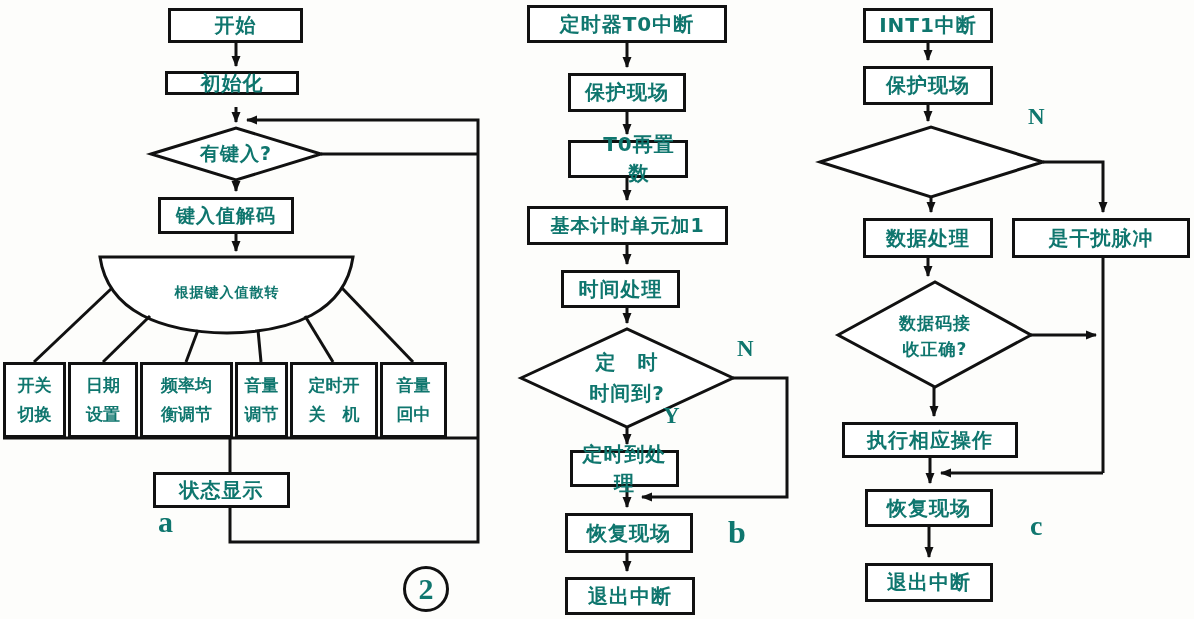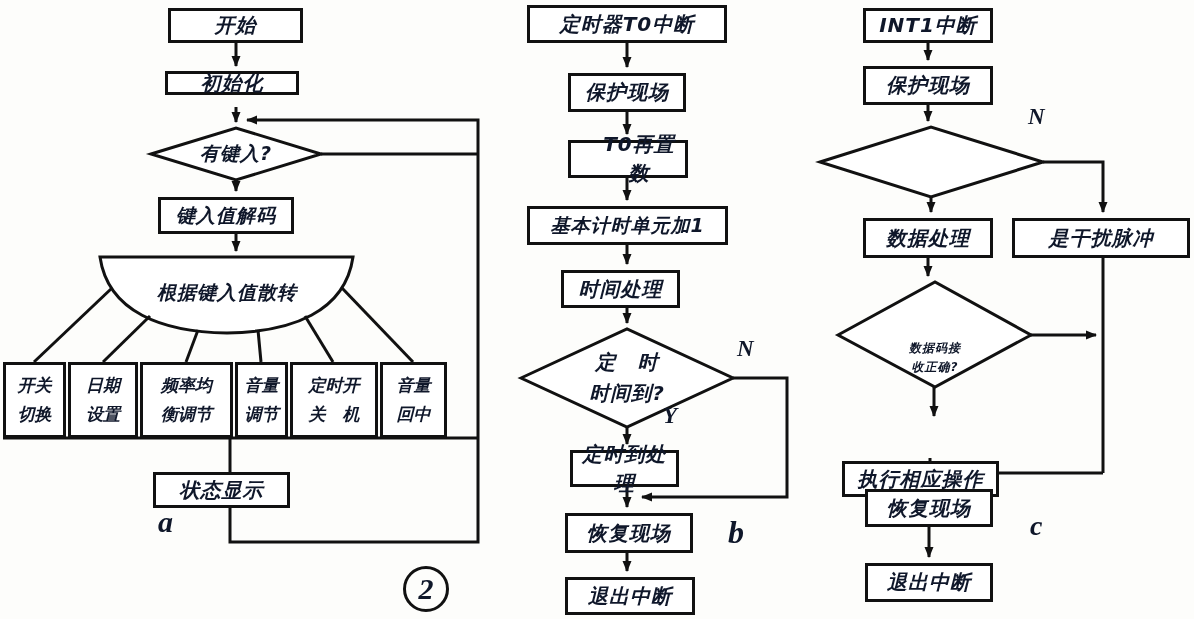--- a/index.html
+++ b/index.html
@@ -1,17 +1,17 @@
 <!DOCTYPE html>
 <html><head>
 <meta charset="utf-8">
 <style>
   html,body{margin:0;padding:0;background:#e8e8e4;}
   #page{position:relative;width:1194px;height:619px;background:#fdfdfb;overflow:hidden;
-        font-family:"DejaVu Sans",sans-serif;color:#0f172a;font-style:italic;}
+        font-family:"DejaVu Sans",sans-serif;color:#0f766e;}
   #wires{position:absolute;left:0;top:0;z-index:1;}
   .box{position:absolute;z-index:2;box-sizing:border-box;border:3px solid #111;background:#fff;
        display:flex;align-items:center;justify-content:center;text-align:center;
        font-weight:700;white-space:pre-line;line-height:1.45;letter-spacing:1px;}
   .fs20{font-size:20px;}
   .fs19{font-size:19px;}
   .branch{font-size:17px;line-height:1.7;letter-spacing:0;}
   .dtext{position:absolute;z-index:2;display:flex;align-items:center;justify-content:center;
          text-align:center;font-weight:700;white-space:pre-line;line-height:1.55;letter-spacing:1px;}
   .letter{position:absolute;z-index:2;font-family:"Liberation Serif","DejaVu Serif",serif;
@@ -77,21 +77,21 @@
       <path d="M1103 473 L941 473" marker-end="url(#ah)"></path>
       <line x1="930" y1="458" x2="930" y2="483" marker-end="url(#ah)"></line>
       <line x1="929" y1="527" x2="929" y2="557" marker-end="url(#ah)"></line>
     </g>
   </svg>
 
   <div class="box fs20" style="left:168px;top:8px;width:135px;height:35px;">开始</div>
   <div class="box fs20" style="left:165px;top:71px;width:134px;height:24px;">初始化</div>
   <div class="dtext fs19" style="left:166px;top:141px;width:140px;height:26px;font-size:19px;">有键入?</div>
   <div class="box fs19" style="left:158px;top:197px;width:136px;height:37px;">键入值解码</div>
-  <div class="dtext" style="left:130px;top:281px;width:194px;height:24px;font-size:19px;">根据键入值散转</div>
+  <div class="dtext" style="left:130px;top:281px;width:194px;height:24px;font-size:14px;">根据键入值散转</div>
 
   <div class="box branch" style="left:3px;top:362px;width:63px;height:76px;">开关
 切换</div>
   <div class="box branch" style="left:68px;top:362px;width:70px;height:76px;">日期
 设置</div>
   <div class="box branch" style="left:140px;top:362px;width:93px;height:76px;">频率均
 衡调节</div>
   <div class="box branch" style="left:235px;top:362px;width:53px;height:76px;">音量
 调节</div>
   <div class="box branch" style="left:290px;top:362px;width:88px;height:76px;">定时开
@@ -115,20 +115,20 @@
   <div class="box fs20" style="left:562px;top:450px;width:109px;height:37px;margin-left:8px;">定时到处理</div>
   <div class="box fs20" style="left:565px;top:513px;width:128px;height:40px;">恢复现场</div>
   <div class="letter" style="left:728px;top:514px;font-size:32px;">b</div>
   <div class="box fs20" style="left:565px;top:577px;width:130px;height:38px;">退出中断</div>
 
   <div class="box fs20" style="left:863px;top:8px;width:130px;height:35px;">INT1中断</div>
   <div class="box fs20" style="left:863px;top:66px;width:130px;height:39px;">保护现场</div>
   <div class="letter" style="left:1028px;top:104px;font-size:23px;">N</div>
   <div class="box fs20" style="left:863px;top:218px;width:130px;height:40px;">数据处理</div>
   <div class="box fs20" style="left:1012px;top:218px;width:178px;height:40px;">是干扰脉冲</div>
-  <div class="dtext" style="left:858px;top:307px;width:154px;height:58px;font-size:12px;margin-top:22px;">数据码接
+  <div class="dtext" style="left:858px;top:307px;width:154px;height:58px;font-size:17px;">数据码接
 收正确?</div>
-  <div class="box fs20" style="left:842px;top:422px;width:157px;height:36px;margin-top:39px;">执行相应操作</div>
+  <div class="box fs20" style="left:842px;top:422px;width:176px;height:36px;">执行相应操作</div>
   <div class="box fs20" style="left:865px;top:489px;width:128px;height:38px;">恢复现场</div>
   <div class="letter" style="left:1030px;top:510px;font-size:28px;">c</div>
   <div class="box fs20" style="left:865px;top:563px;width:128px;height:39px;">退出中断</div>
 
 </div>
 
 </body></html>

